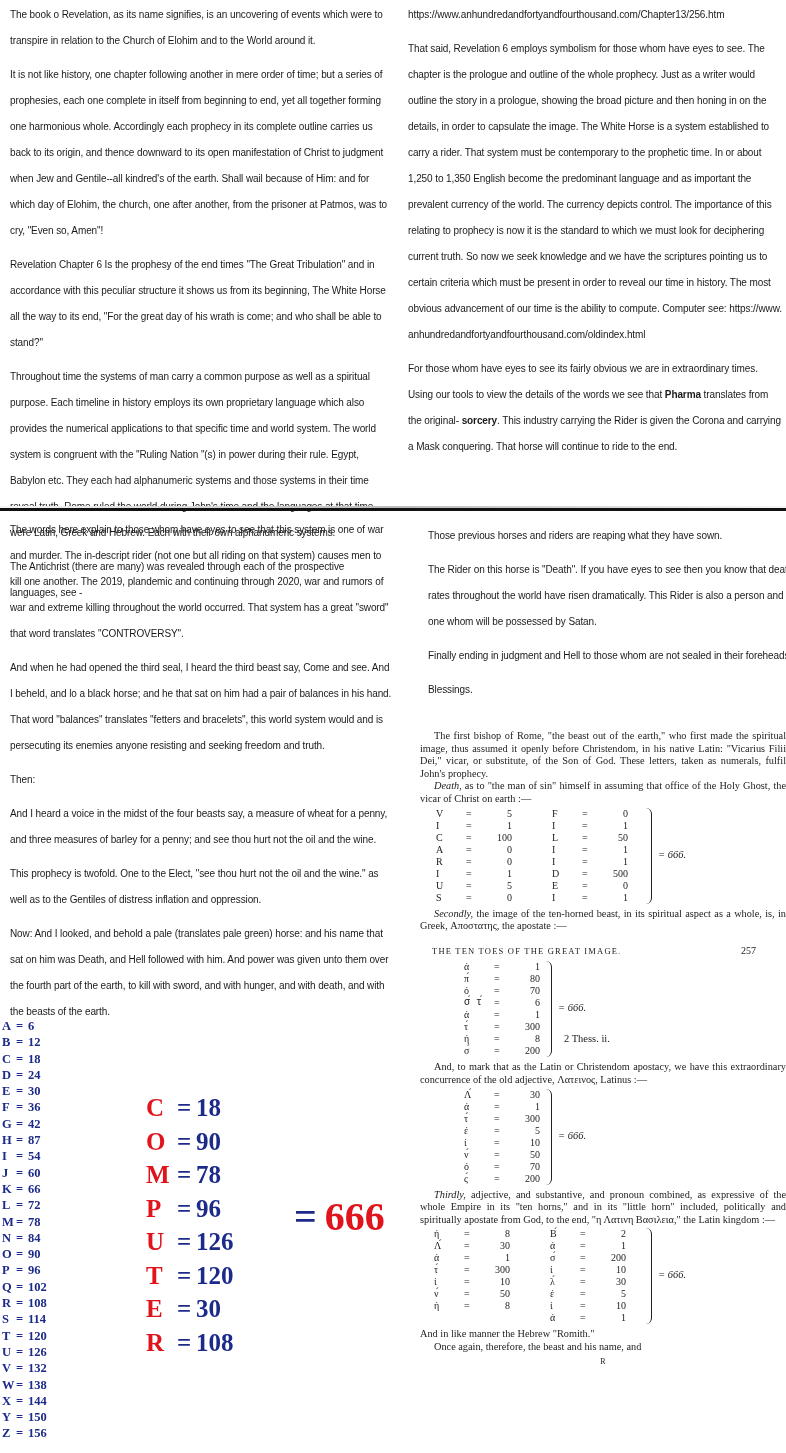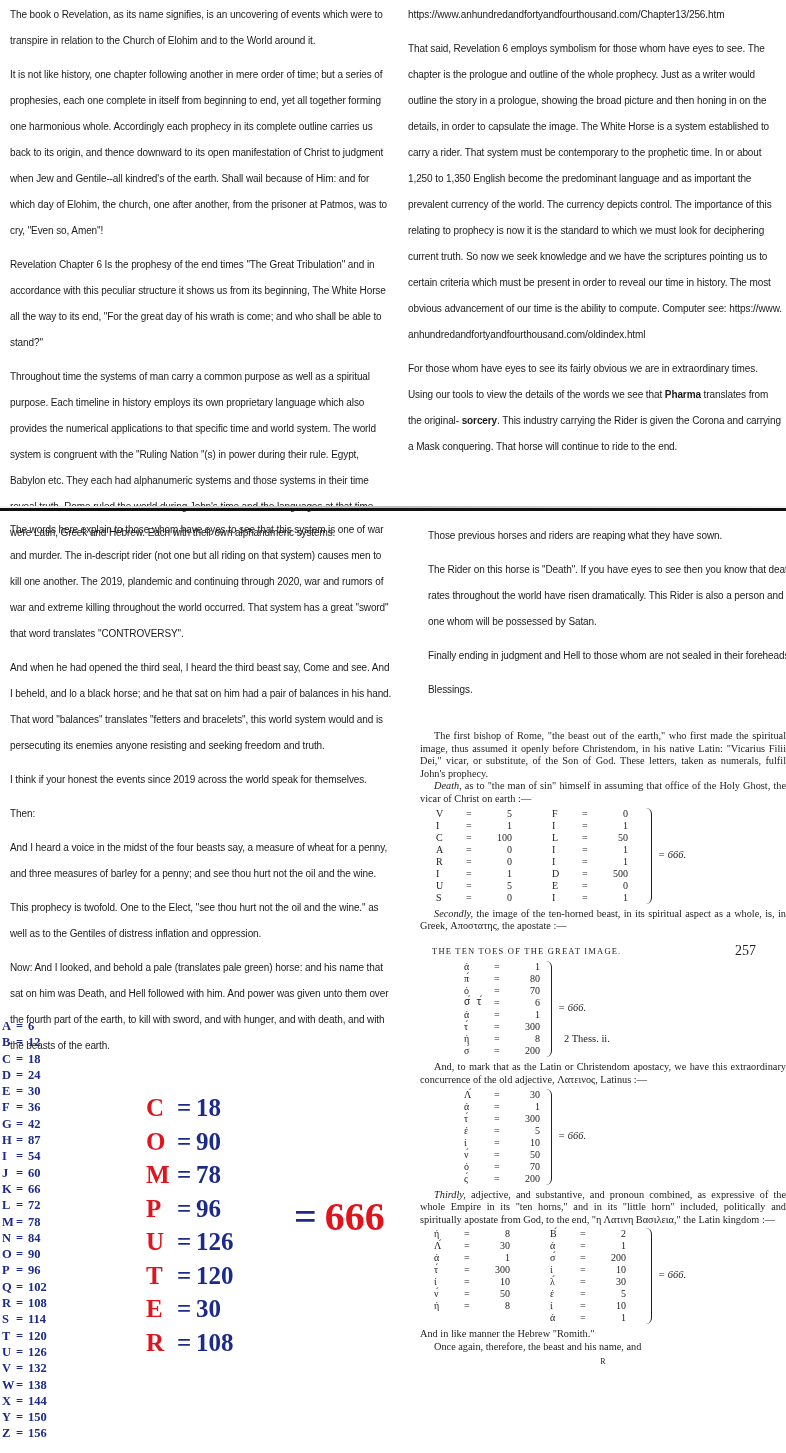--- a/index.html
+++ b/index.html
@@ -39,51 +39,51 @@
   
   #book { position: absolute; left: 420px; top: 730px; width: 366px; font-family: "Liberation Serif", serif; font-size: 10.3px; line-height: 12.6px; color: #222; }
   #book p { text-align: justify; text-indent: 14px; }
   #book .noindent { text-indent: 0; }
   .ntable { position: relative; margin: 2px 0 2px 0; }
   .nrow { display: flex; height: 12px; font-size: 10px; }
   .nrow span { display: inline-block; }
   .brace-box { position: absolute; border-right: 1.5px solid #222; border-radius: 0 8px 8px 0; }
   .brace-label { position: absolute; font-size: 10.5px; font-style: italic; }
   .runhead { display: flex; justify-content: space-between; font-size: 8.5px; letter-spacing: 1.2px; margin: 12px 30px 4px 12px; }
-  .runhead .pg { letter-spacing: 0; font-size: 14px; }
+  .runhead .pg { letter-spacing: 0; font-size: 10px; }
   .page-sig { text-align: center; font-size: 8px; margin-top: 2px; }
 </style>
 </head>
 <body>
 
 <div id="q-tl" class="col">
   <p>The book o Revelation, as its name signifies, is an uncovering of events which were to transpire in relation to the Church of Elohim and to the World around it.</p>
   <p>It is not like history,  one chapter following another in mere order of time; but a series of prophesies,  each one complete in itself from beginning to end, yet all together forming one harmonious whole. Accordingly each prophecy in its complete outline carries us back to its origin,  and thence downward to its open manifestation of Christ to judgment when Jew and Gentile--all kindred's of the earth. Shall wail because of Him: and for which day of Elohim, the church, one after another, from the prisoner at Patmos, was to cry, "Even so, Amen"!</p>
   <p>Revelation Chapter 6 Is the prophesy of the end times "The Great Tribulation" and in accordance with this peculiar structure it shows us from its beginning, The White Horse all the way to its end, "For the great day of his wrath is come; and who shall be able to stand?"</p>
   <p>Throughout time the systems of man carry a common purpose as well as a spiritual purpose.  Each timeline in history employs its own proprietary language which also provides the numerical applications to that specific time and world system. The world system is congruent with the "Ruling Nation "(s) in power during their rule. Egypt, Babylon etc. They each had alphanumeric systems and those systems in their time reveal truth. Rome ruled the world during John's time and the languages at that time were Latin, Greek and Hebrew. Each with their own alphanumeric systems.</p>
+  <p>The Antichrist (there are many) was revealed through each of the prospective languages, see -</p>
 </div>
 
 <div id="q-tr" class="col">
   <p class="url">https://www.anhundredandfortyandfourthousand.com/Chapter13/256.htm</p>
   <p>
     <span>That said, Revelation 6 employs symbolism for those whom have eyes to see. The chapter is the prologue and outline of the whole prophecy. Just as a writer would outline the story in a prologue, showing the broad picture and then honing in on the details, in order to capsulate the image. The White Horse is a system established to carry a rider. That system must be contemporary to the prophetic time. In or about 1,250 to 1,350 English become the predominant language and as important the prevalent currency of the world. The currency depicts control. The importance of this relating to prophecy is now it is the standard to which we must look for deciphering current truth. So now we seek knowledge and we have the scriptures pointing us to certain criteria which must be present in order to reveal our time in history. The most obvious advancement of our time is the ability to compute. Computer see:</span>
     <span class="url">https://www.anhundredandfortyandfourthousand.com/oldindex.html</span>
   </p>
   <p>
     <span>For those whom have eyes to see its fairly obvious we are in extraordinary times. Using our tools to view the details of the words we see that </span><b>Pharma</b><span> translates from the original- </span><b>sorcery</b><span>.  This industry carrying the Rider is given the Corona and carrying a Mask conquering. That horse will continue to ride to the end.</span>
   </p>
 </div>
 
 <div class="divider-shade"></div>
 <div class="divider"></div>
 
 <div id="q-bl" class="col">
   <p>The words here explain to those whom have eyes to see that this system is one of war and murder. The in-descript rider (not one but all riding on that system) causes men to kill one another. The 2019, plandemic and continuing through 2020, war and rumors of war and extreme killing throughout the world occurred.  That system has a great "sword" that word translates "CONTROVERSY".</p>
   <p>And when he had opened the third seal, I heard the third beast say, Come and see. And I beheld, and lo a black horse; and he that sat on him had a pair of balances in his hand. That word "balances" translates "fetters and bracelets", this world system would and is persecuting its enemies anyone resisting and seeking freedom and truth.</p>
-  <p>I think if your honest the events since 2019 across the world speak for themselves.</p>
   <p>Then:</p>
   <p>And I heard a voice in the midst of the four beasts say, a measure of wheat for a penny, and three measures of barley for a penny; and see thou hurt not the oil and the wine.</p>
   <p>This prophecy is twofold.  One to the Elect, "see thou hurt not the oil and the wine." as well as to the Gentiles of distress inflation and oppression.</p>
   <p>Now: And I looked, and behold a pale (translates pale green) horse: and his name that sat on him was Death, and Hell followed with him. And power was given unto them over the fourth part of the earth, to kill with sword, and with hunger, and with death, and with the beasts of the earth.</p>
 </div>
 
 <div id="q-br" class="col">
   <p>Those previous horses and riders are reaping what they have sown.</p>
   <p>The Rider on this horse is "Death". If you have eyes to see then you know that death rates throughout the world have risen dramatically. This Rider is also a person and the one whom will be possessed by Satan.</p>
   <p>Finally ending in judgment and Hell to those whom are not sealed in their foreheads.</p>

